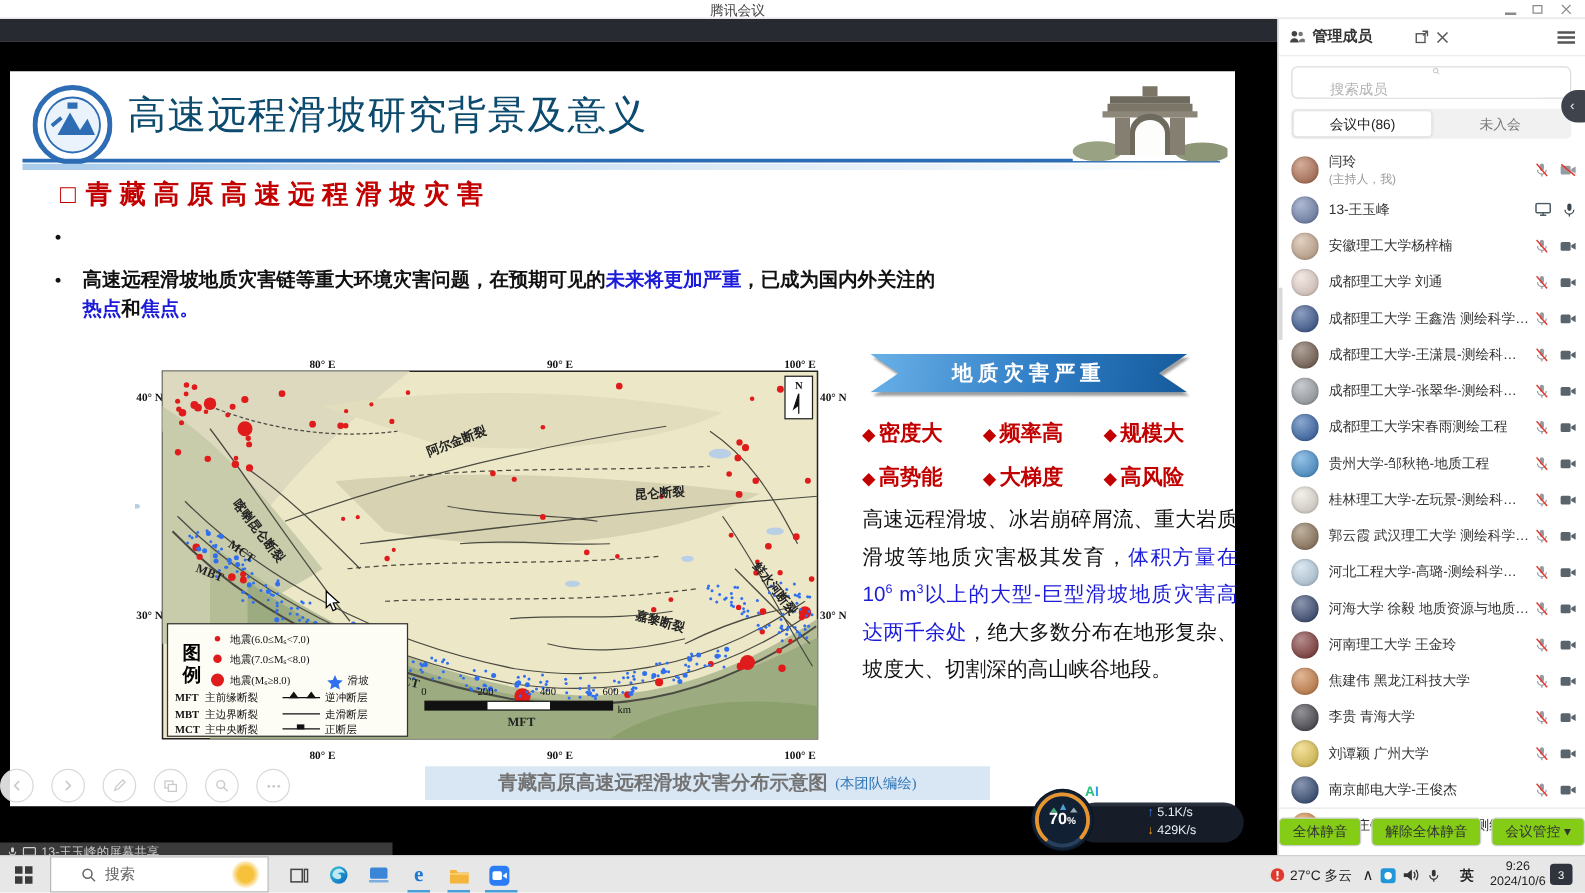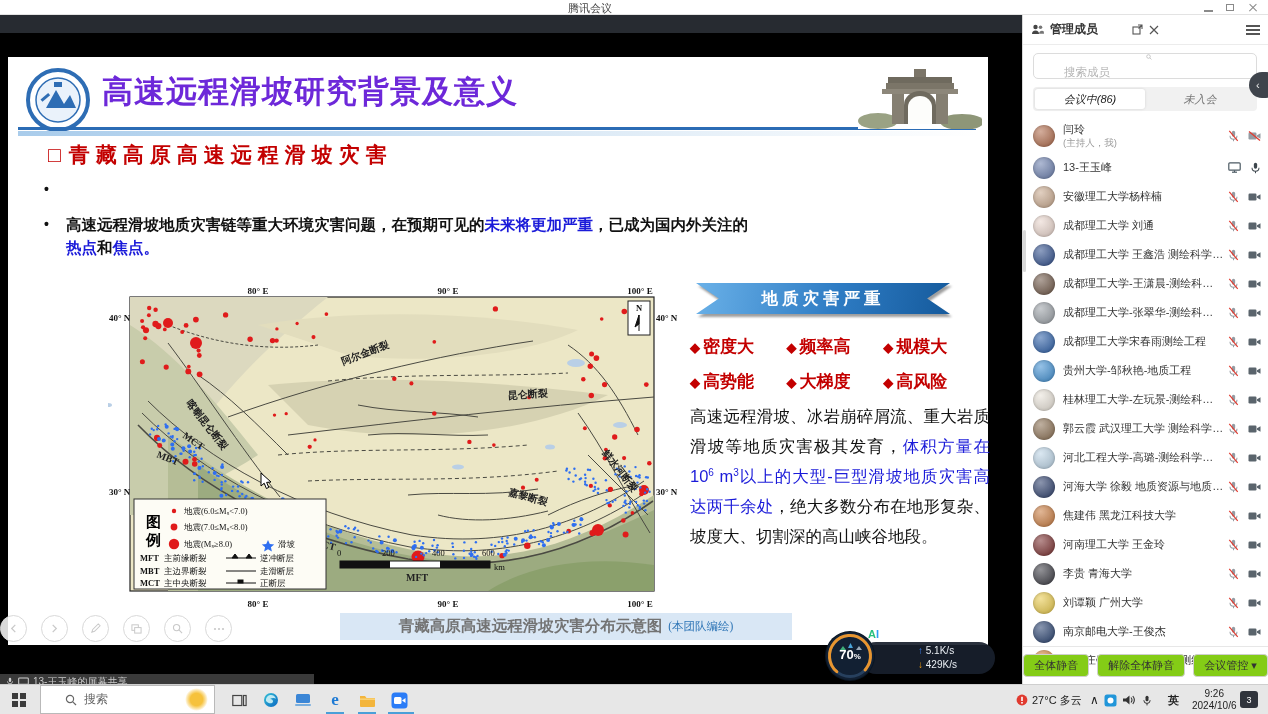--- a/index.html
+++ b/index.html
@@ -15,21 +15,21 @@
   .winctl .box { position:absolute; left:2px; top:1px; width:8px; height:7px; border:1.2px solid #8a8a8a; }
   .winctl .x1,.winctl .x2 { position:absolute; left:2px; top:4px; width:10px; height:1.4px; background:#8a8a8a; }
   .winctl .x1 { transform:rotate(45deg);} .winctl .x2 { transform:rotate(-45deg);}
 
   
   #graybar { position:absolute; left:0; top:15px; width:1022px; height:18px; background:#272b31; z-index:5; }
   #canvas  { position:absolute; left:0; top:33px; width:1022px; height:651px; background:#000; z-index:1; }
 
   
   #slide { position:absolute; left:8px; top:57px; width:980px; height:588px; background:#ffffff; z-index:10; }
-  #slide-title { position:absolute; left:94px; top:14px; font-size:31px; font-weight:700; color:#6d28d9; letter-spacing:1px; }
+  #slide-title { position:absolute; left:94px; top:14px; font-size:31px; font-weight:400; color:#0c4a6e; letter-spacing:1px; }
   #title-rule  { position:absolute; left:10px; top:70px; width:958px; height:3px; background:#2b6cb5; }
   #title-rule2 { position:absolute; left:10px; top:74px; width:958px; height:5px;
                  background:linear-gradient(to right,#a9cceb,#d9e8f5 55%,rgba(255,255,255,0)); }
   #sec-head { position:absolute; left:40px; top:84px; font-size:21px; font-weight:800; color:#c30000; letter-spacing:6px; }
   #sec-head .sq { letter-spacing:2px; margin-right:6px; font-weight:700; }
 
   #bullets { position:absolute; left:36px; top:121px; width:908px; font-size:15.5px; font-weight:600; color:#111; line-height:1.5; }
   .brow { display:flex; margin-bottom:13px; }
   .bdot { width:22px; flex:none; font-size:14px; padding-top:1px; }
   .blue { color:#1b1bd9; }
@@ -105,21 +105,21 @@
               display:flex; align-items:center; padding:0 8px; gap:6px; }
   #p-title { font-size:12px; color:#333; font-weight:700; }
   .hico { color:#555; display:flex; align-items:center; }
   #p-burger { position:absolute; right:8px; top:8px; width:14px; }
   #p-burger div { height:1.6px; background:#555; margin:2.4px 0; }
   #p-search { position:absolute; left:10px; top:38px; width:224px; height:26px; border:1px solid #dcdcdc;
               border-radius:5px; display:flex; align-items:center; padding-left:8px; gap:6px; background:#fff;flex-direction:column; }
   #p-search input { border:none; outline:none; font-size:11.5px; width:170px; color:#333; }
   #p-search input::placeholder { color:#b3b3b3; }
   #p-tabs { position:absolute; left:10px; top:72px; width:224px; height:24px; background:#f1f1f1; border-radius:4px;
-            display:flex; padding:2px;font-style:italic; }
+            display:flex; padding:2px; }
   .ptab { flex:1; display:flex; align-items:center; justify-content:center; font-size:11px; color:#777; border-radius:3px; }
   .ptab.active { background:#fff; color:#222; box-shadow:0 0 3px rgba(0,0,0,.12); }
   #collapse { position:absolute; left:1249px; top:72px; width:30px; height:26px; border-radius:13px;
               background:#3f444c; color:#eee; z-index:45; display:flex; align-items:center; padding-left:7px;
               font-size:11px; }
   #p-list { position:absolute; left:0; top:104px; width:246px; height:546px; overflow:hidden; }
   .prow { position:relative; height:29px; display:flex; align-items:center; padding:0 8px 0 10px; }
   .prow.host { height:34px; }
   .avatar { width:22px; height:22px; border-radius:50%; flex:none; margin-right:8px;
             box-shadow:inset 0 0 3px rgba(0,0,0,.25); }
@@ -1205,43 +1205,43 @@
             <line x1="1.4" y1="1" x2="10.6" y2="11.8" stroke="#e23b30" stroke-width="1.3"></line>
           </svg>
           <svg width="13" height="10" viewBox="0 0 13 10">
             <rect x="0.5" y="1.5" width="8" height="7" rx="1.2" fill="#5a646c"></rect>
             <path d="M9,4.2 L12.5,2.2 V7.8 L9,5.8 Z" fill="#5a646c"></path>
           </svg>
         </span>
   </div>
 
   <div class="prow">
+    <span class="avatar" style="background: radial-gradient(circle at 35% 30%, rgba(255, 255, 255, 0.45), rgba(0, 0, 0, 0.18)), rgb(122, 46, 46);"></span>
+    <span class="ptxt">
+      <div class="pname">河南理工大学 王金玲</div>
+
+    </span>
+    <span class="picons">
+          <svg width="11" height="12" viewBox="0 0 12 13">
+            <rect x="4.2" y="0.8" width="3.6" height="6.5" rx="1.8" fill="#949ca3"></rect>
+            <path d="M2.2,6.2 a3.8,3.8 0 0 0 7.6,0" fill="none" stroke="#949ca3" stroke-width="1.1"></path>
+            <line x1="6" y1="10" x2="6" y2="12.2" stroke="#949ca3" stroke-width="1.1"></line>
+            <line x1="1.4" y1="1" x2="10.6" y2="11.8" stroke="#e23b30" stroke-width="1.3"></line>
+          </svg>
+          <svg width="13" height="10" viewBox="0 0 13 10">
+            <rect x="0.5" y="1.5" width="8" height="7" rx="1.2" fill="#5a646c"></rect>
+            <path d="M9,4.2 L12.5,2.2 V7.8 L9,5.8 Z" fill="#5a646c"></path>
+          </svg>
+        </span>
+  </div>
+
+  <div class="prow">
     <span class="avatar" style="background: radial-gradient(circle at 35% 30%, rgba(255, 255, 255, 0.45), rgba(0, 0, 0, 0.18)), rgb(201, 123, 63);"></span>
     <span class="ptxt">
       <div class="pname">焦建伟 黑龙江科技大学</div>
-
-    </span>
-    <span class="picons">
-          <svg width="11" height="12" viewBox="0 0 12 13">
-            <rect x="4.2" y="0.8" width="3.6" height="6.5" rx="1.8" fill="#949ca3"></rect>
-            <path d="M2.2,6.2 a3.8,3.8 0 0 0 7.6,0" fill="none" stroke="#949ca3" stroke-width="1.1"></path>
-            <line x1="6" y1="10" x2="6" y2="12.2" stroke="#949ca3" stroke-width="1.1"></line>
-            <line x1="1.4" y1="1" x2="10.6" y2="11.8" stroke="#e23b30" stroke-width="1.3"></line>
-          </svg>
-          <svg width="13" height="10" viewBox="0 0 13 10">
-            <rect x="0.5" y="1.5" width="8" height="7" rx="1.2" fill="#5a646c"></rect>
-            <path d="M9,4.2 L12.5,2.2 V7.8 L9,5.8 Z" fill="#5a646c"></path>
-          </svg>
-        </span>
-  </div>
-
-  <div class="prow">
-    <span class="avatar" style="background: radial-gradient(circle at 35% 30%, rgba(255, 255, 255, 0.45), rgba(0, 0, 0, 0.18)), rgb(122, 46, 46);"></span>
-    <span class="ptxt">
-      <div class="pname">河南理工大学 王金玲</div>
 
     </span>
     <span class="picons">
           <svg width="11" height="12" viewBox="0 0 12 13">
             <rect x="4.2" y="0.8" width="3.6" height="6.5" rx="1.8" fill="#949ca3"></rect>
             <path d="M2.2,6.2 a3.8,3.8 0 0 0 7.6,0" fill="none" stroke="#949ca3" stroke-width="1.1"></path>
             <line x1="6" y1="10" x2="6" y2="12.2" stroke="#949ca3" stroke-width="1.1"></line>
             <line x1="1.4" y1="1" x2="10.6" y2="11.8" stroke="#e23b30" stroke-width="1.3"></line>
           </svg>
           <svg width="13" height="10" viewBox="0 0 13 10">

